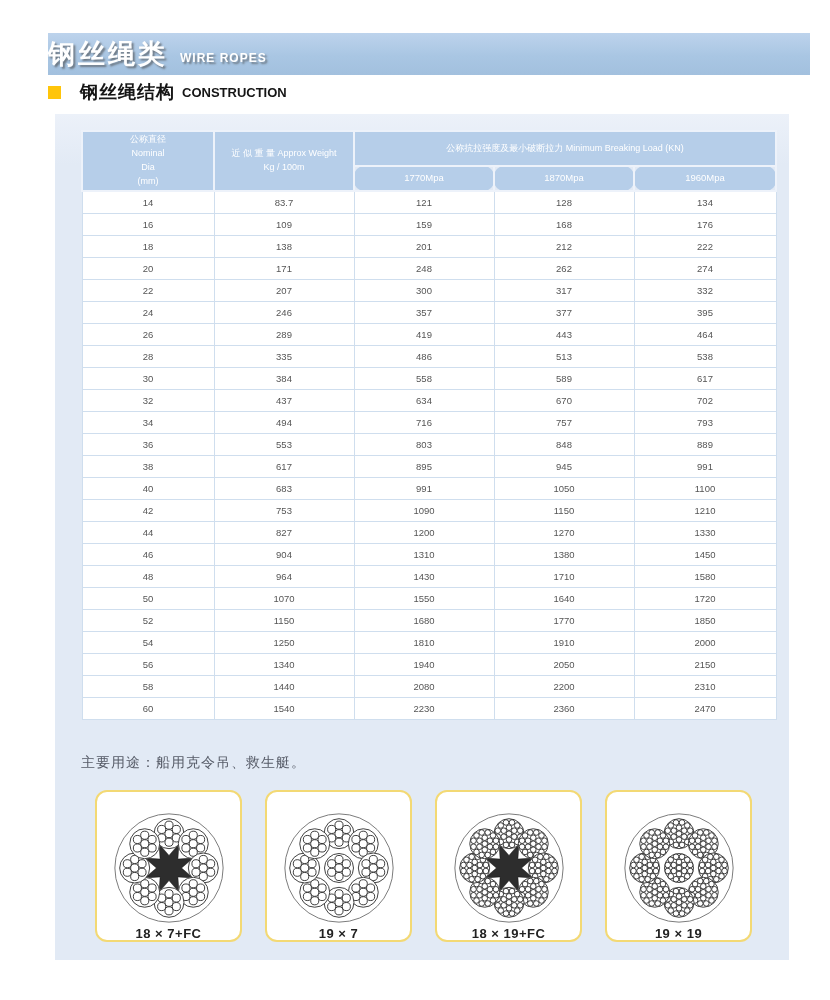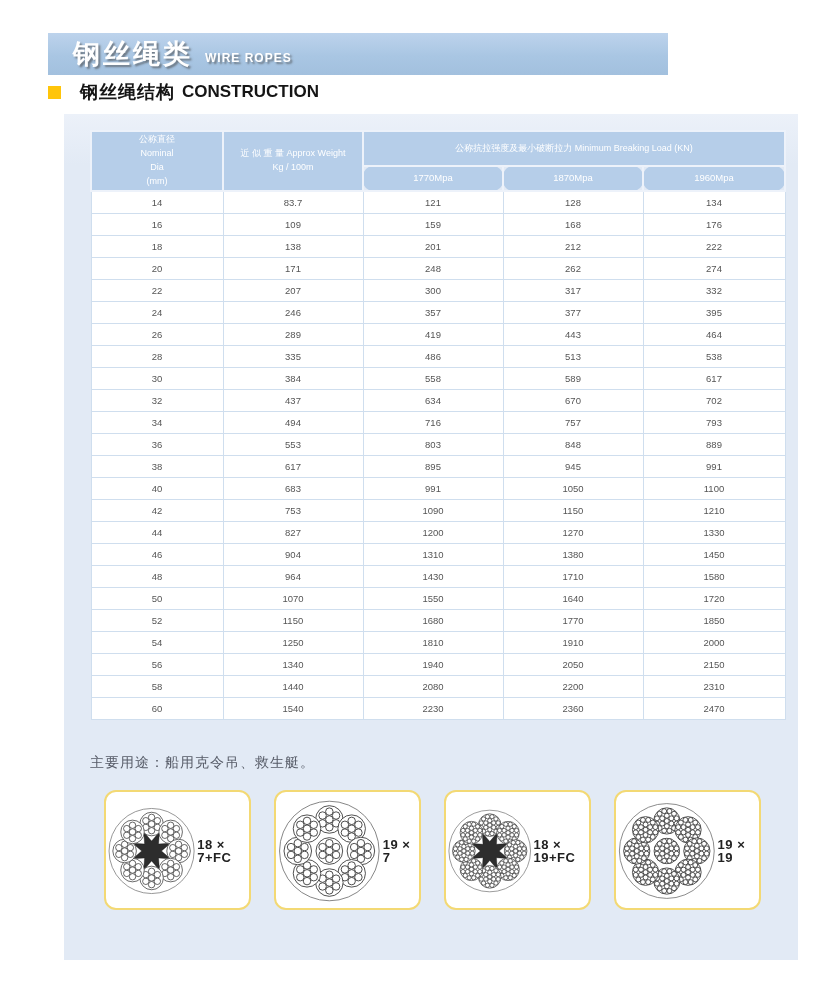--- a/index.html
+++ b/index.html
@@ -2,59 +2,59 @@
 <html><head>
 <meta charset="utf-8">
 <style>
   html,body{margin:0;padding:0;}
   body{
     width:830px;height:1000px;position:relative;background:#ffffff;
     font-family:"Liberation Sans", sans-serif;
     -webkit-font-smoothing:antialiased;
   }
   .banner{
-    position:absolute;left:48px;top:33px;width:620px;height:42px;
+    position:absolute;left:48px;top:33px;width:762px;height:42px;
     background:linear-gradient(180deg,#bdd3ec 0%,#a9c6e3 55%,#a2c0de 100%);
-    display:flex;align-items:center;padding-left:25px;box-sizing:border-box;
+    display:flex;align-items:center;box-sizing:border-box;
   }
   .banner-zh{
     font-size:27px;font-weight:bold;color:#ffffff;letter-spacing:3px;
     text-shadow:2px 2px 2px rgba(70,70,70,.6);
   }
   .banner-en{
     font-size:12px;font-weight:bold;color:#ffffff;margin-left:12px;margin-top:8px;
     letter-spacing:1px;text-shadow:2px 2px 2px rgba(70,70,70,.6);
   }
   .section-head{position:absolute;left:48px;top:84px;display:flex;align-items:center;height:16px;}
   .bullet{width:13px;height:13px;background:#ffc50a;flex:0 0 auto;}
   .sec-zh{font-size:18px;font-weight:bold;color:#151515;margin-left:19px;letter-spacing:1px;}
-  .sec-en{font-size:17px;font-weight:bold;color:#151515;margin-left:7px;}
+  .sec-en{font-size:13px;font-weight:bold;color:#151515;margin-left:7px;}
   .panel{
-    position:absolute;left:64px;top:114px;width:734px;height:846px;
+    position:absolute;left:55px;top:114px;width:734px;height:846px;
     background:linear-gradient(180deg,#ecf1f9 0%,#e2eaf5 6%,#e2eaf5 100%);
   }
   table.spec{
     position:absolute;left:26px;top:16px;width:694px;
     border-collapse:collapse;table-layout:fixed;
   }
   table.spec th{
     background:#b6cee9;color:#ffffff;font-weight:normal;font-size:9px;
     border:2px solid #edf2fa;text-align:center;line-height:1.55;padding:1px 0;
   }
   table.spec thead tr.main-row th{height:30px;}
   table.spec thead tr.grade-row th{height:20px;font-size:9.5px;border-radius:10px;}
   table.spec td{
     background:#ffffff;color:#555555;font-size:9.5px;text-align:center;
     height:21px;border:1px solid #cfdeee;padding:0;
   }
   .footnote{position:absolute;left:26px;top:640px;font-size:14px;color:#555a66;letter-spacing:1px;}
   .cards{position:absolute;left:40px;top:676px;display:flex;gap:23px;}
   .card{
-    width:147px;height:120px;background:#ffffff;border:2px solid #f3d974;
-    border-radius:12px;box-sizing:border-box;display:flex;flex-direction:row;
+    width:147px;height:152px;background:#ffffff;border:2px solid #f3d974;
+    border-radius:12px;box-sizing:border-box;display:flex;flex-direction:column;
     align-items:center;justify-content:flex-end;
   }
   .card svg{margin-top:2px;}
   .card-label{font-size:13px;font-weight:bold;color:#222222;line-height:1;margin-top:1px;letter-spacing:.5px;}
 </style>
 </head>
 <body>
 
 <div class="banner">
   <span class="banner-zh">钢丝绳类</span>

